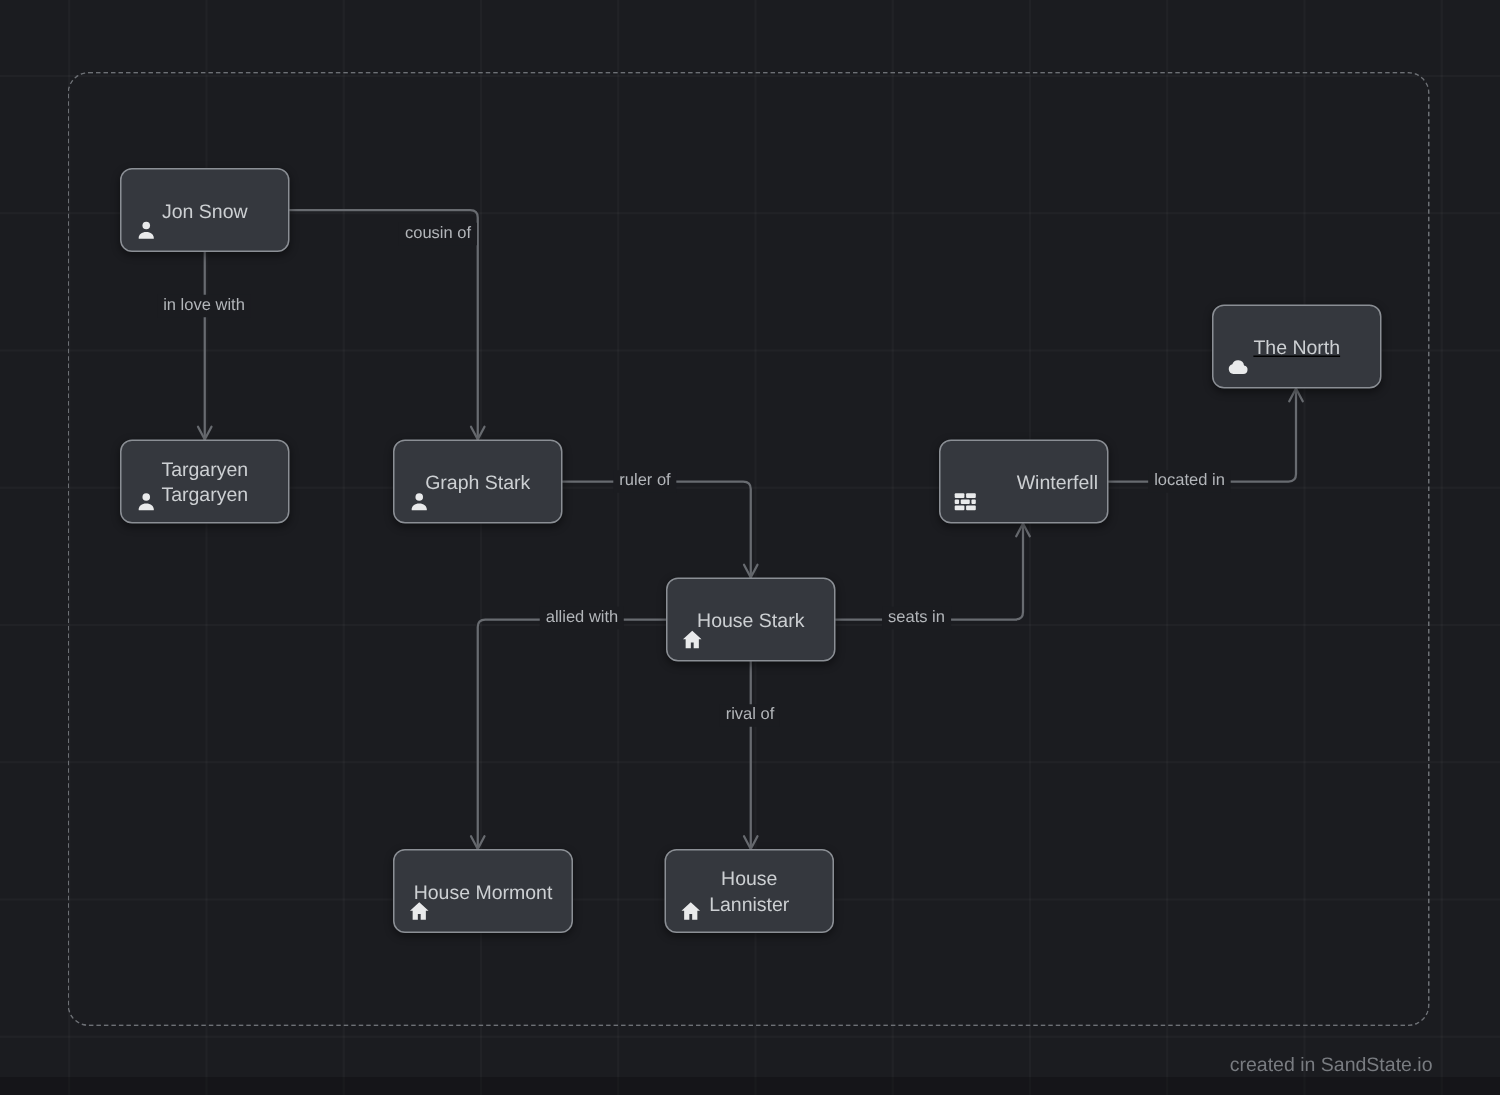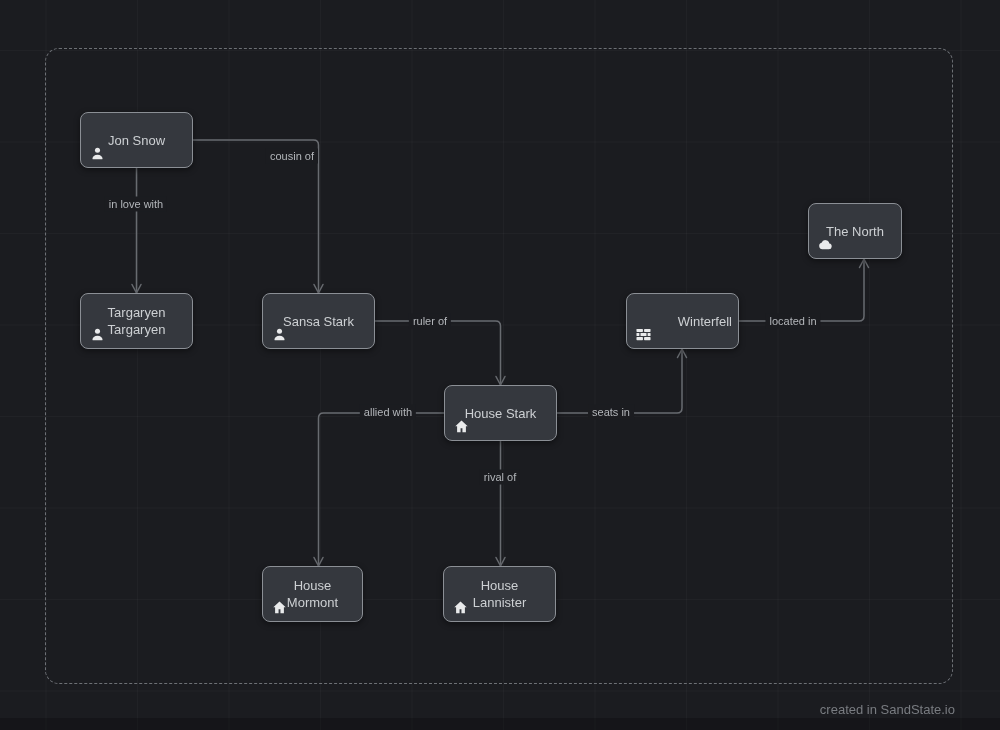--- a/index.html
+++ b/index.html
@@ -140,21 +140,21 @@
         </div>
         <span class="node-icon">
           <svg viewBox="0 0 16 16" xmlns="http://www.w3.org/2000/svg">
             <circle cx="8" cy="4.6" r="2.7"></circle>
             <path d="M8 9.2c-3.2 0-5.4 1.8-5.4 4.4 0 .2.14.4.34.4h10.12c.2 0 .34-.2.34-.4 0-2.6-2.2-4.4-5.4-4.4z"></path>
           </svg>
         </span>
       </div>
       <div class="node" style="left: 262px; top: 293px; width: 113px; height: 56px;">
         <div class="node-label">
-          <div>Sansa Stark</div>
+          <div>Graph Stark</div>
         </div>
         <span class="node-icon">
           <svg viewBox="0 0 16 16" xmlns="http://www.w3.org/2000/svg">
             <circle cx="8" cy="4.6" r="2.7"></circle>
             <path d="M8 9.2c-3.2 0-5.4 1.8-5.4 4.4 0 .2.14.4.34.4h10.12c.2 0 .34-.2.34-.4 0-2.6-2.2-4.4-5.4-4.4z"></path>
           </svg>
         </span>
       </div>
       <div class="node" style="left: 444px; top: 385px; width: 113px; height: 56px;">
         <div class="node-label">
@@ -175,31 +175,31 @@
             <rect x="0.5" y="2" width="6.9" height="3.3" rx="0.7"></rect>
             <rect x="8.6" y="2" width="6.9" height="3.3" rx="0.7"></rect>
             <rect x="0.5" y="6.35" width="3.1" height="3.3" rx="0.7"></rect>
             <rect x="4.8" y="6.35" width="6.4" height="3.3" rx="0.7"></rect>
             <rect x="12.4" y="6.35" width="3.1" height="3.3" rx="0.7"></rect>
             <rect x="0.5" y="10.7" width="6.9" height="3.3" rx="0.7"></rect>
             <rect x="8.6" y="10.7" width="6.9" height="3.3" rx="0.7"></rect>
           </svg>
         </span>
       </div>
-      <div class="node" style="left: 808px; top: 203px; width: 94px; height: 56px;">
+      <div class="node" style="left: 808px; top: 203px; width: 113px; height: 56px; text-decoration: underline;">
         <div class="node-label">
           <div>The North</div>
         </div>
         <span class="node-icon">
           <svg viewBox="0 0 16 16" xmlns="http://www.w3.org/2000/svg">
             <path d="M4.6 13.1h7a3.05 3.05 0 0 0 .5-6.05 4.3 4.3 0 0 0-8.3-.9 3.55 3.55 0 0 0 .8 6.95z"></path>
           </svg>
         </span>
       </div>
-      <div class="node" style="left: 262px; top: 566px; width: 101px; height: 56px;">
+      <div class="node" style="left: 262px; top: 566px; width: 120px; height: 56px;">
         <div class="node-label">
           <div>House Mormont</div>
         </div>
         <span class="node-icon">
           <svg viewBox="0 0 16 16" xmlns="http://www.w3.org/2000/svg">
             <path d="M8 1.6 1.4 7.7h1.9v6.4h3.7V9.9h2v4.2h3.7V7.7h1.9z"></path>
           </svg>
         </span>
       </div>
       <div class="node" style="left: 443px; top: 566px; width: 113px; height: 56px;">

